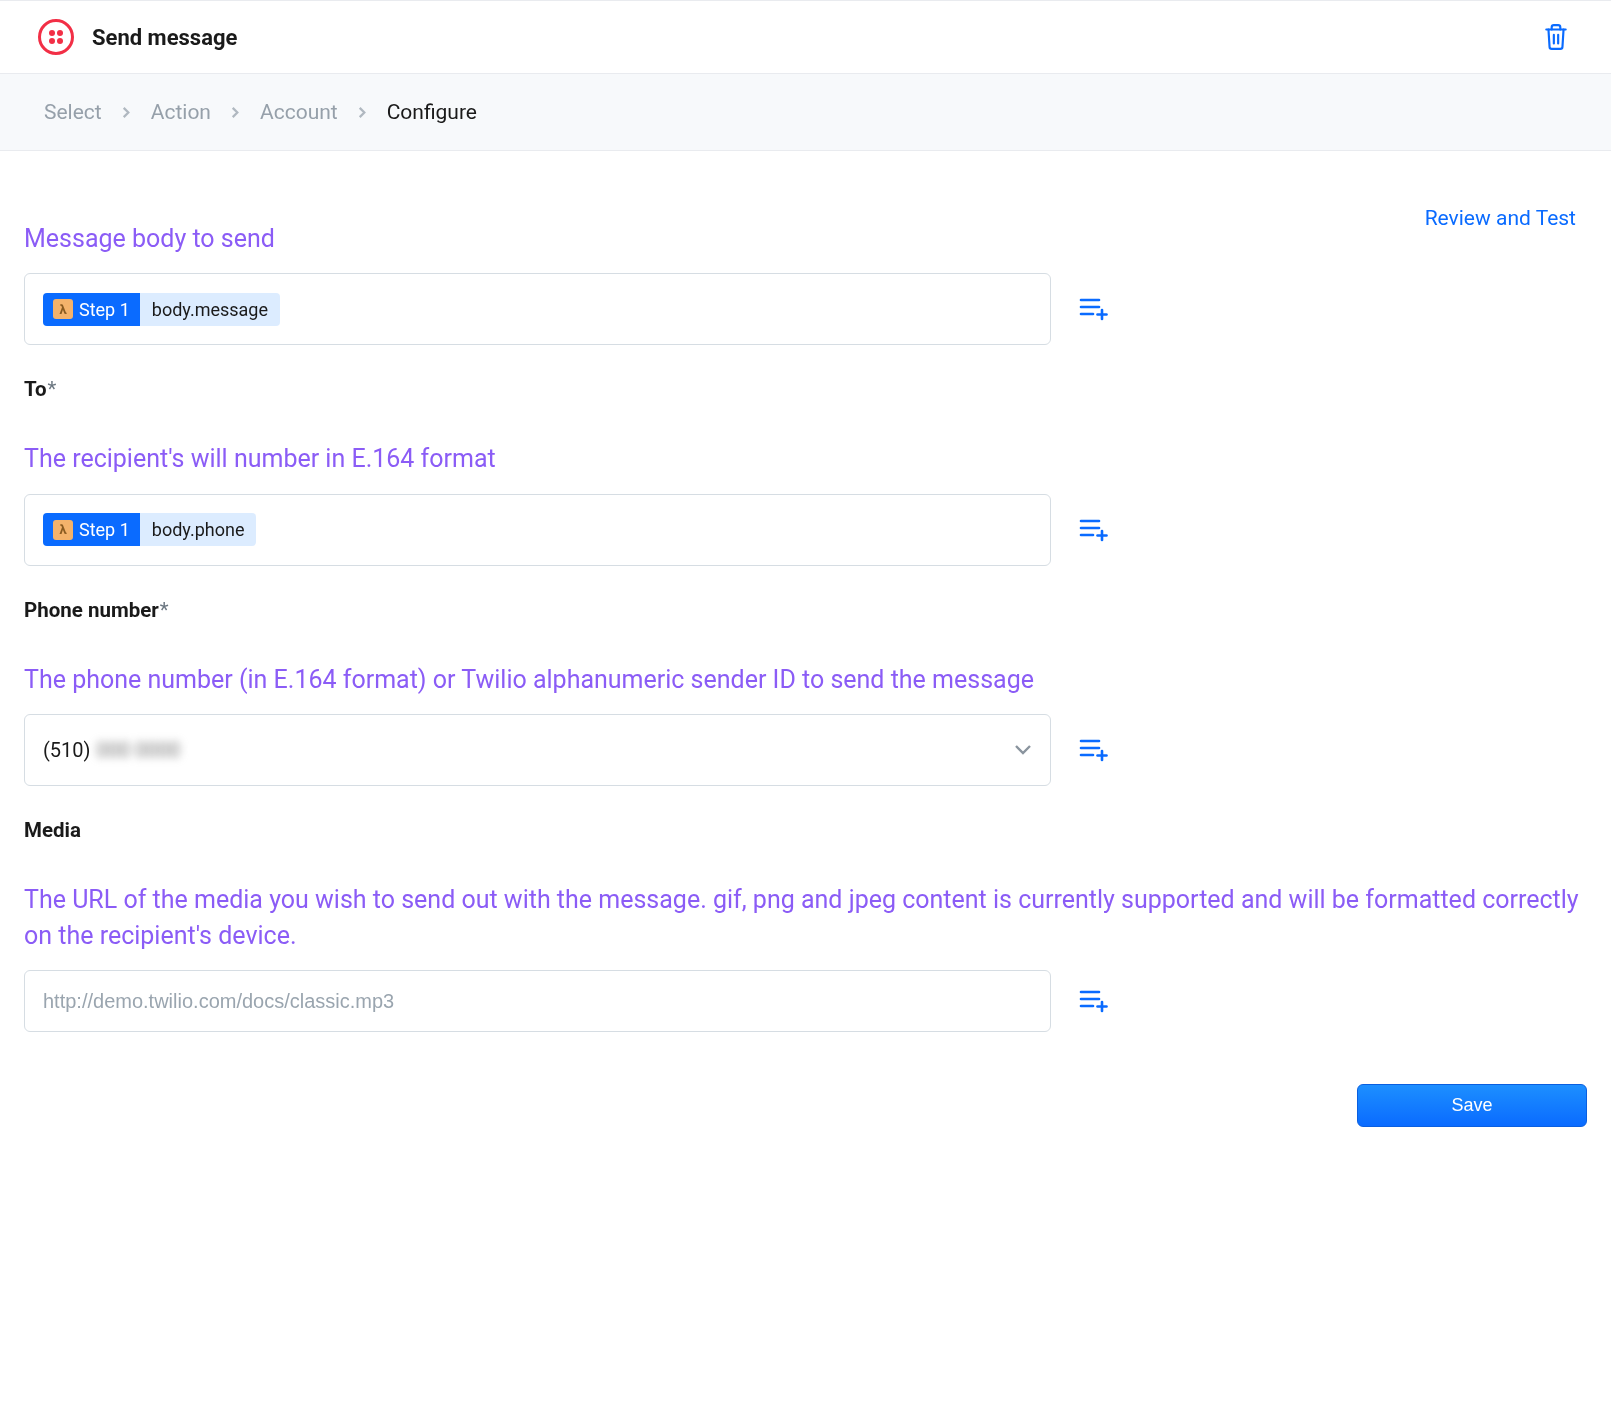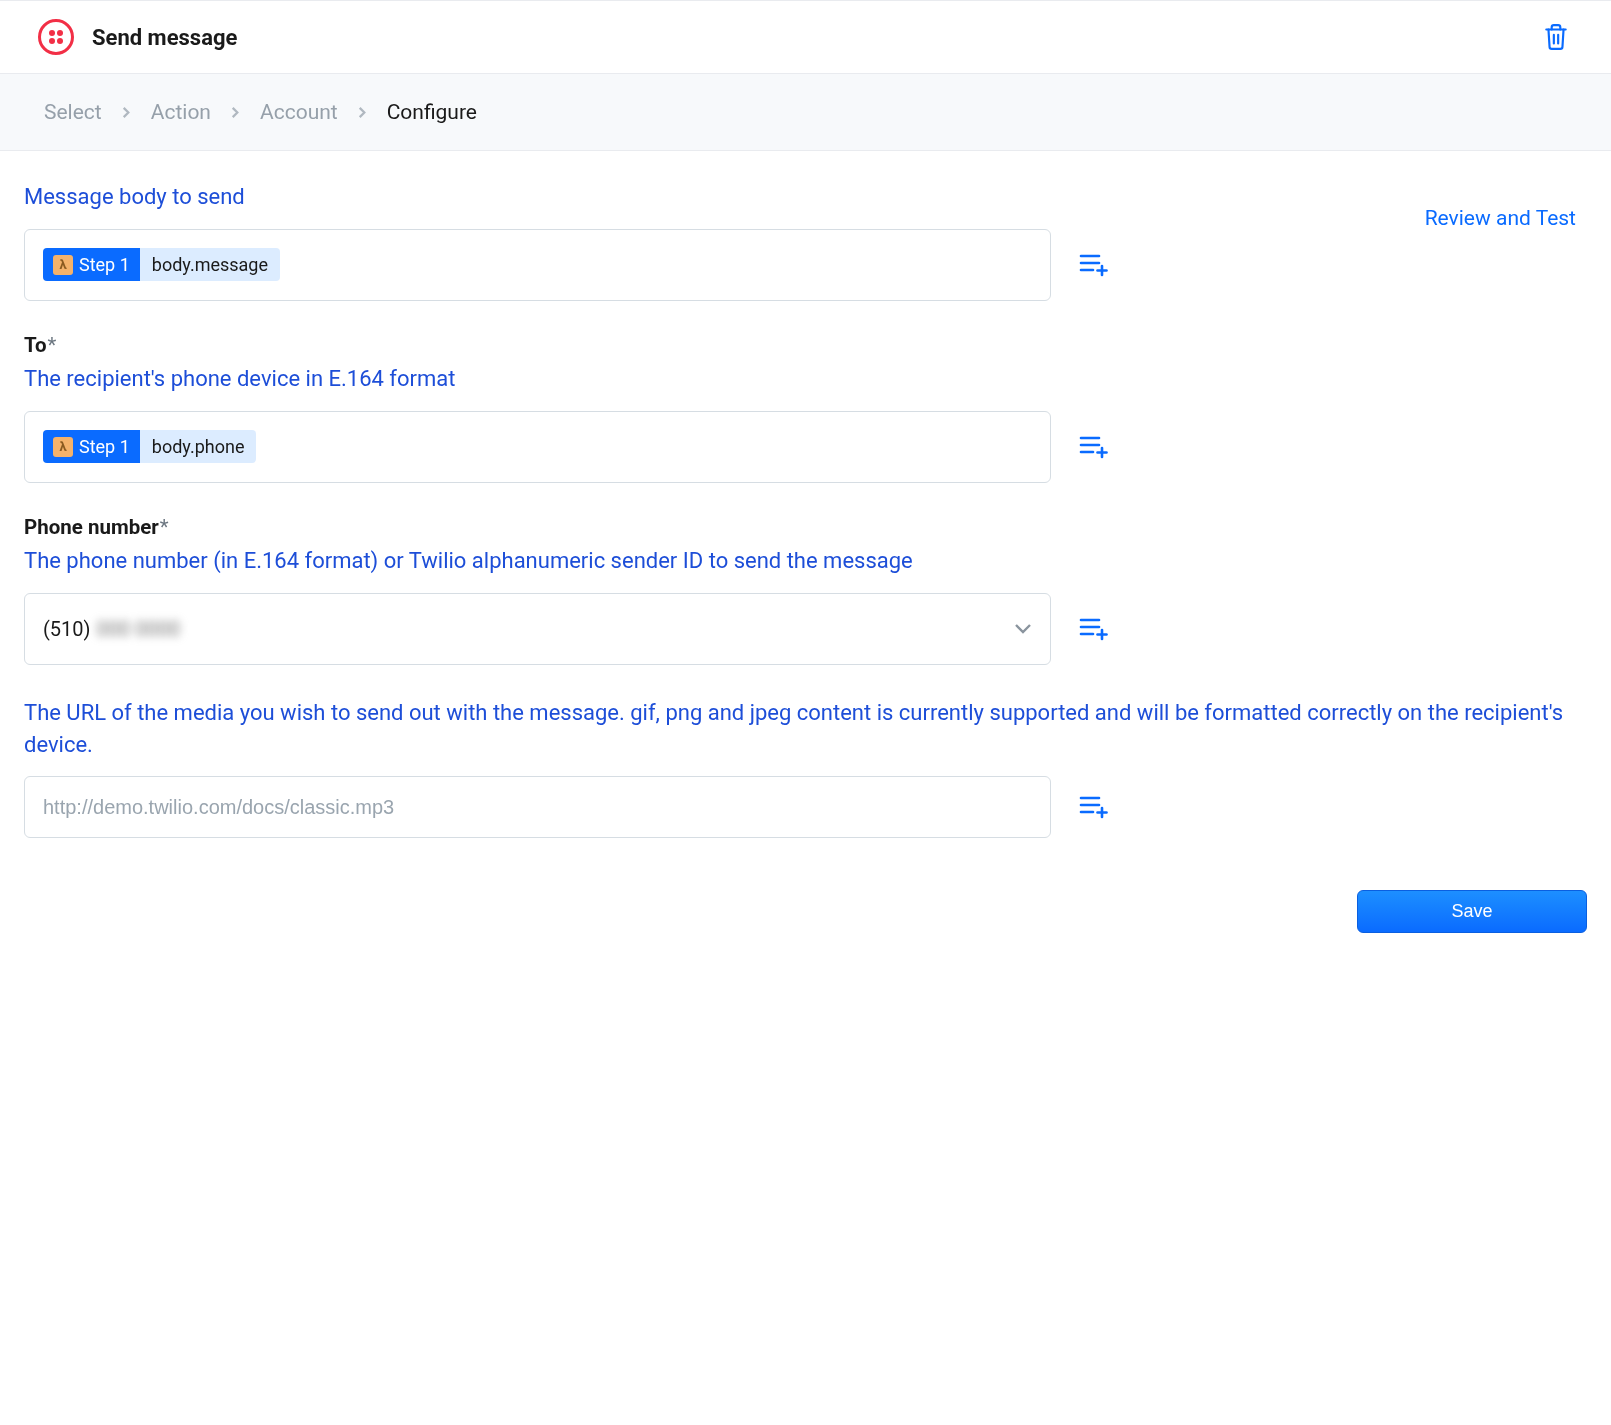--- a/index.html
+++ b/index.html
@@ -58,21 +58,21 @@
     top: 30px; right: 35px;
     color: #0a6bff;
     font-size: 21px;
     text-decoration: none;
     margin-top: 25px;
   }
 
   .field-block { margin-bottom: 32px; }
   .field-label { font-size: 20.5px; font-weight: 700; margin-bottom: 6px; }
   .field-label .req { color:#6b7680; font-weight:400; margin-left:1px; }
-  .field-desc { color:#1d4ed8; font-size: 22px; margin-bottom: 16px; line-height:1.45; }
+  .field-desc { color:#8b5cf6; font-size: 25px; margin-bottom: 16px; line-height:1.45;margin-top:40px; }
 
   .input-row { display:flex; align-items:center; gap: 24px; }
   .input-box {
     flex: 0 0 1027px;
     border: 1px solid #d6dde3;
     border-radius: 6px;
     min-height: 72px;
     display:flex; align-items:center;
     padding: 0 18px;
     background:#fff;
@@ -191,21 +191,21 @@
             <path d="M18.5 18.5h9"></path>
         </svg>
       </button>
     </div>
   </div>
 
   <div class="field-block">
     <div class="field-label">
       <span>To</span><span class="req">*</span>
     </div>
-    <div class="field-desc">The recipient's phone device in E.164 format</div>
+    <div class="field-desc">The recipient's will number in E.164 format</div>
     <div class="input-row">
       <div class="input-box">
         <div class="token-group">
           <div class="token-step">
             <span class="lambda">λ</span>
             <span>Step 1</span>
           </div>
           <div class="token-path">body.phone</div>
         </div>
       </div>
@@ -244,20 +244,23 @@
             <path d="M2 11h18"></path>
             <path d="M2 18h12"></path>
           <path d="M23 14v9"></path>
             <path d="M18.5 18.5h9"></path>
         </svg>
       </button>
     </div>
   </div>
 
   <div class="field-block">
+    <div class="field-label">
+      <span>Media</span>
+    </div>
     <div class="field-desc">The URL of the media you wish to send out with the message. gif, png and jpeg content is currently supported and will be formatted correctly on the recipient's device.</div>
     <div class="input-row">
       <div class="input-box" style="min-height:62px;">
         <input type="text" placeholder="http://demo.twilio.com/docs/classic.mp3" value="" style="">
       </div>
       <button class="insert-btn">
         <svg width="30" height="26" viewBox="0 0 30 26" fill="none" stroke="#0a6bff" stroke-width="2.6" stroke-linecap="round">
           <path d="M2 4h18"></path>
             <path d="M2 11h18"></path>
             <path d="M2 18h12"></path>

